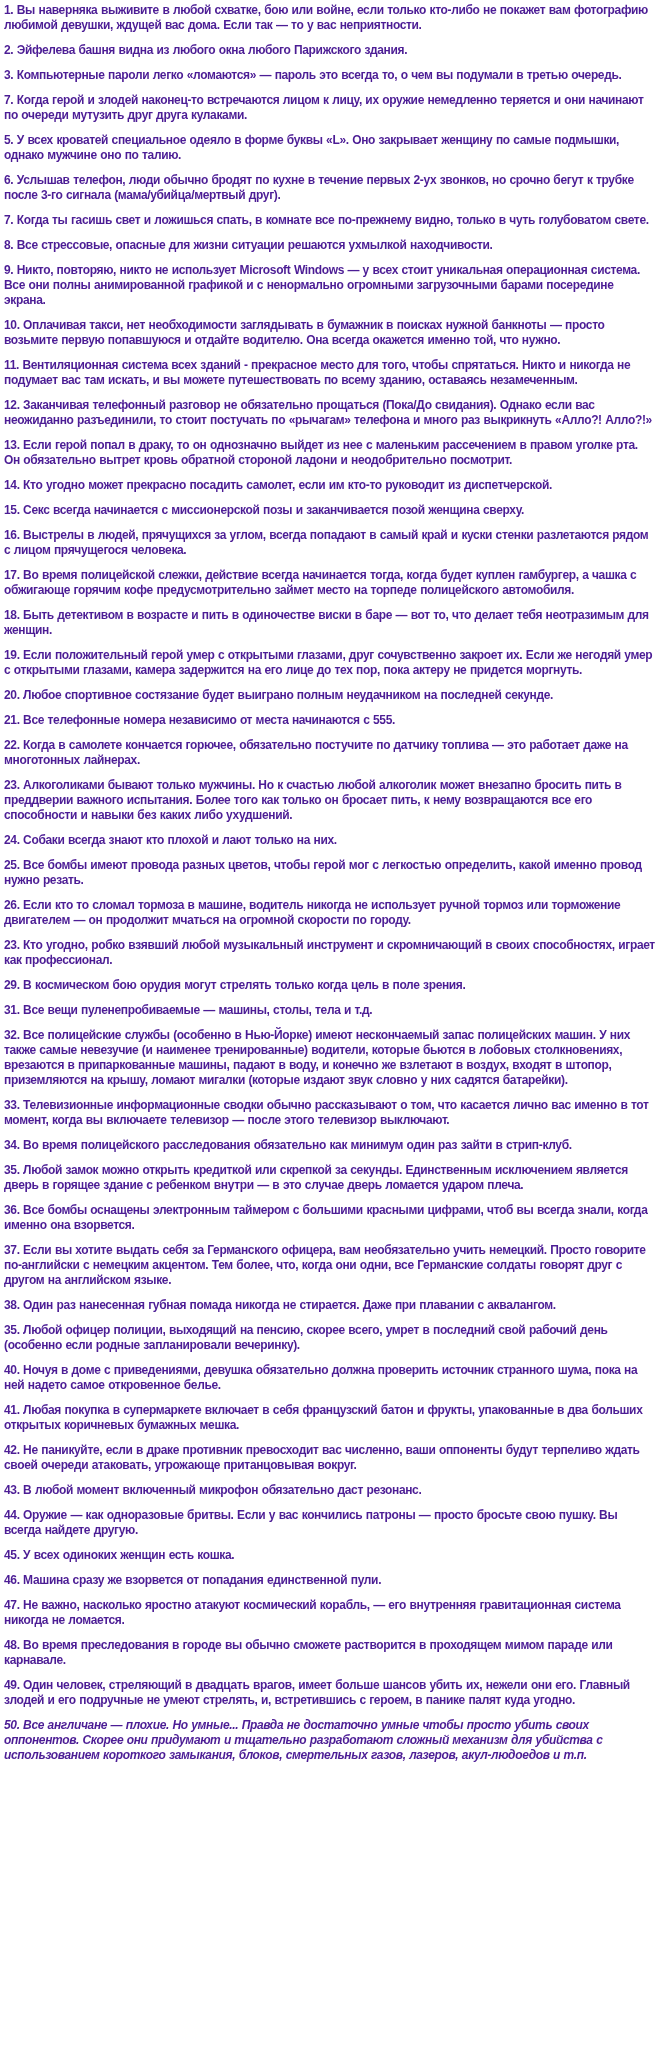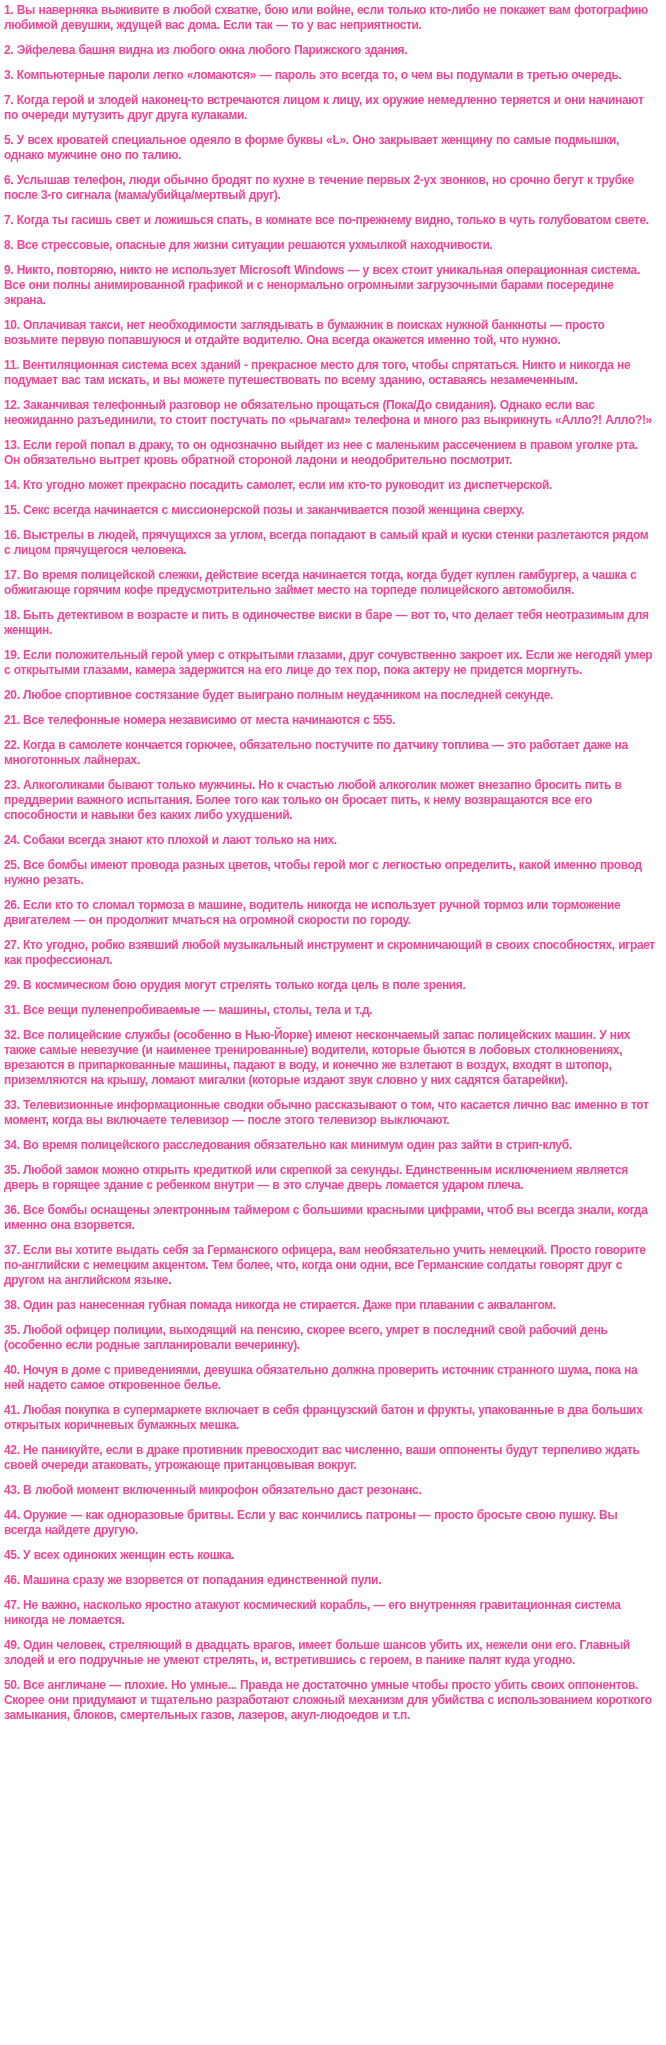--- a/index.html
+++ b/index.html
@@ -14,29 +14,30 @@
   }
   .doc {
     box-sizing: border-box;
     width: 666px;
     padding: 3px 10px 6px 4px;
     font-family: "Liberation Sans", "DejaVu Sans", sans-serif;
     font-weight: 700;
     font-size: 12px;
     line-height: 15px;
     letter-spacing: -0.35px;
-    color: #ec4899;
+    color: #4c1d95;
   }
   .doc p.item {
     margin: 0 0 10px 0;
     padding: 0;
     word-spacing: 0.5px;
   }
   .doc p.item:last-child {
     margin-bottom: 8px;
+    font-style: italic;
   }
 </style>
 </head>
 <body>
 
 <div class="doc">
     <p class="item">1. Вы наверняка выживите в любой схватке, бою или войне, если только кто-либо не покажет вам фотографию любимой девушки, ждущей вас дома. Если так — то у вас неприятности.</p>
     <p class="item">2. Эйфелева башня видна из любого окна любого Парижского здания.</p>
     <p class="item">3. Компьютерные пароли легко «ломаются» — пароль это всегда то, о чем вы подумали в третью очередь.</p>
     <p class="item">7. Когда герой и злодей наконец-то встречаются лицом к лицу, их оружие немедленно теряется и они начинают по очереди мутузить друг друга кулаками.</p>
@@ -55,34 +56,35 @@
     <p class="item">17. Во время полицейской слежки, действие всегда начинается тогда, когда будет куплен гамбургер, а чашка с обжигающе горячим кофе предусмотрительно займет место на торпеде полицейского автомобиля.</p>
     <p class="item">18. Быть детективом в возрасте и пить в одиночестве виски в баре — вот то, что делает тебя неотразимым для женщин.</p>
     <p class="item">19. Если положительный герой умер с открытыми глазами, друг сочувственно закроет их. Если же негодяй умер с открытыми глазами, камера задержится на его лице до тех пор, пока актеру не придется моргнуть.</p>
     <p class="item">20. Любое спортивное состязание будет выиграно полным неудачником на последней секунде.</p>
     <p class="item">21. Все телефонные номера независимо от места начинаются с 555.</p>
     <p class="item">22. Когда в самолете кончается горючее, обязательно постучите по датчику топлива — это работает даже на многотонных лайнерах.</p>
     <p class="item">23. Алкоголиками бывают только мужчины. Но к счастью любой алкоголик может внезапно бросить пить в преддверии важного испытания. Более того как только он бросает пить, к нему возвращаются все его способности и навыки без каких либо ухудшений.</p>
     <p class="item">24. Собаки всегда знают кто плохой и лают только на них.</p>
     <p class="item">25. Все бомбы имеют провода разных цветов, чтобы герой мог с легкостью определить, какой именно провод нужно резать.</p>
     <p class="item">26. Если кто то сломал тормоза в машине, водитель никогда не использует ручной тормоз или торможение двигателем — он продолжит мчаться на огромной скорости по городу.</p>
-    <p class="item">27. Кто угодно, робко взявший любой музыкальный инструмент и скромничающий в своих способностях, играет как профессионал.</p>
+    <p class="item">23. Кто угодно, робко взявший любой музыкальный инструмент и скромничающий в своих способностях, играет как профессионал.</p>
     <p class="item">29. В космическом бою орудия могут стрелять только когда цель в поле зрения.</p>
     <p class="item">31. Все вещи пуленепробиваемые — машины, столы, тела и т.д.</p>
     <p class="item">32. Все полицейские службы (особенно в Нью-Йорке) имеют нескончаемый запас полицейских машин. У них также самые невезучие (и наименее тренированные) водители, которые бьются в лобовых столкновениях, врезаются в припаркованные машины, падают в воду, и конечно же взлетают в воздух, входят в штопор, приземляются на крышу, ломают мигалки (которые издают звук словно у них садятся батарейки).</p>
     <p class="item">33. Телевизионные информационные сводки обычно рассказывают о том, что касается лично вас именно в тот момент, когда вы включаете телевизор — после этого телевизор выключают.</p>
     <p class="item">34. Во время полицейского расследования обязательно как минимум один раз зайти в стрип-клуб.</p>
     <p class="item">35. Любой замок можно открыть кредиткой или скрепкой за секунды. Единственным исключением является дверь в горящее здание с ребенком внутри — в это случае дверь ломается ударом плеча.</p>
     <p class="item">36. Все бомбы оснащены электронным таймером с большими красными цифрами, чтоб вы всегда знали, когда именно она взорвется.</p>
     <p class="item">37. Если вы хотите выдать себя за Германского офицера, вам необязательно учить немецкий. Просто говорите по-английски с немецким акцентом. Тем более, что, когда они одни, все Германские солдаты говорят друг с другом на английском языке.</p>
     <p class="item">38. Один раз нанесенная губная помада никогда не стирается. Даже при плавании с аквалангом.</p>
     <p class="item">35. Любой офицер полиции, выходящий на пенсию, скорее всего, умрет в последний свой рабочий день (особенно если родные запланировали вечеринку).</p>
     <p class="item">40. Ночуя в доме с приведениями, девушка обязательно должна проверить источник странного шума, пока на ней надето самое откровенное белье.</p>
     <p class="item">41. Любая покупка в супермаркете включает в себя французский батон и фрукты, упакованные в два больших открытых коричневых бумажных мешка.</p>
     <p class="item">42. Не паникуйте, если в драке противник превосходит вас численно, ваши оппоненты будут терпеливо ждать своей очереди атаковать, угрожающе пританцовывая вокруг.</p>
     <p class="item">43. В любой момент включенный микрофон обязательно даст резонанс.</p>
     <p class="item">44. Оружие — как одноразовые бритвы. Если у вас кончились патроны — просто бросьте свою пушку. Вы всегда найдете другую.</p>
     <p class="item">45. У всех одиноких женщин есть кошка.</p>
     <p class="item">46. Машина сразу же взорвется от попадания единственной пули.</p>
     <p class="item">47. Не важно, насколько яростно атакуют космический корабль, — его внутренняя гравитационная система никогда не ломается.</p>
+    <p class="item">48. Во время преследования в городе вы обычно сможете растворится в проходящем мимом параде или карнавале.</p>
     <p class="item">49. Один человек, стреляющий в двадцать врагов, имеет больше шансов убить их, нежели они его. Главный злодей и его подручные не умеют стрелять, и, встретившись с героем, в панике палят куда угодно.</p>
     <p class="item">50. Все англичане — плохие. Но умные... Правда не достаточно умные чтобы просто убить своих оппонентов. Скорее они придумают и тщательно разработают сложный механизм для убийства с использованием короткого замыкания, блоков, смертельных газов, лазеров, акул-людоедов и т.п.</p>
   </div>
 
 </body></html>

